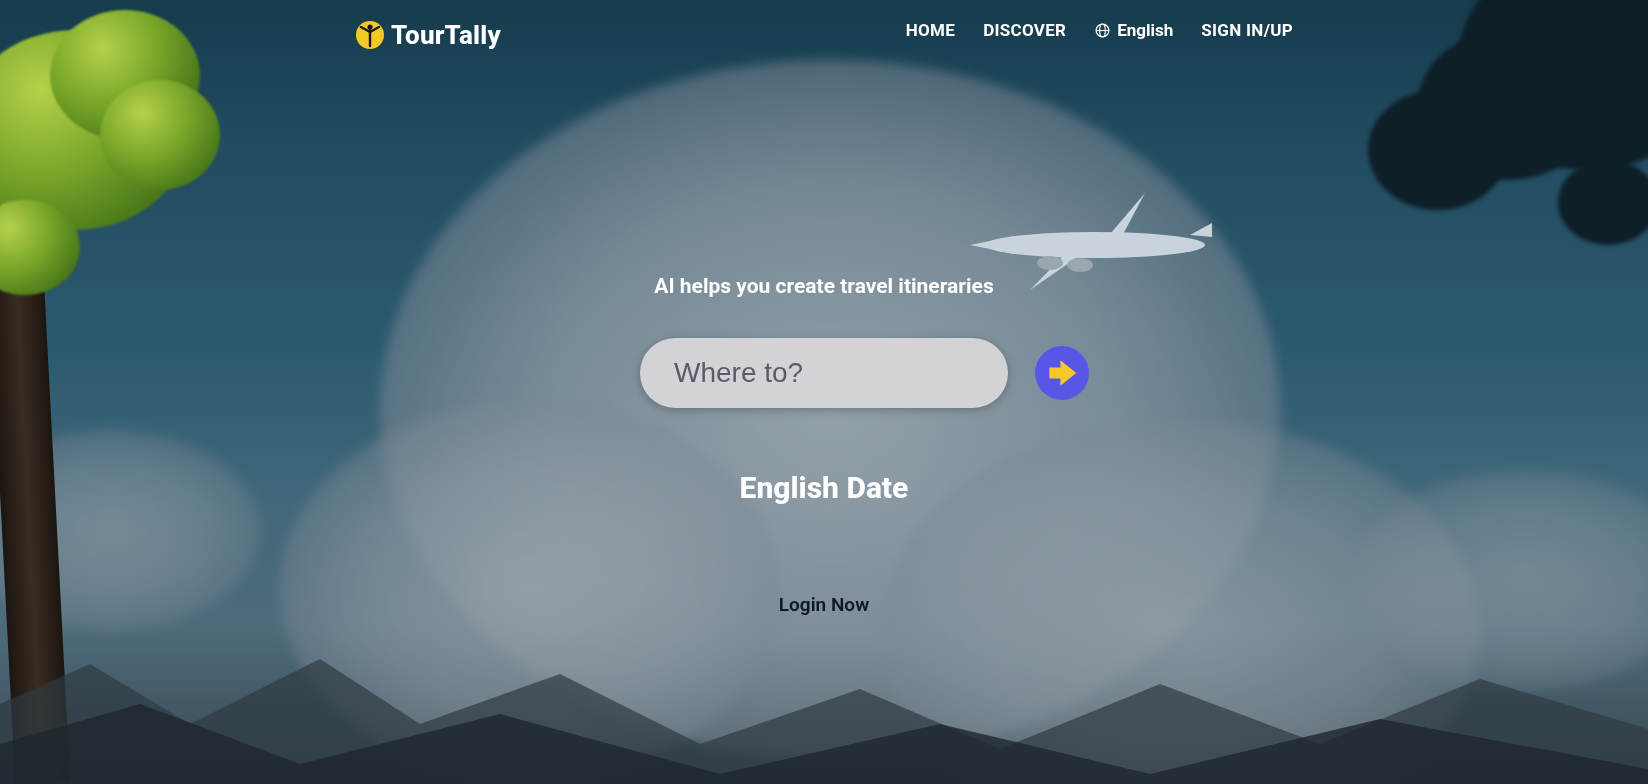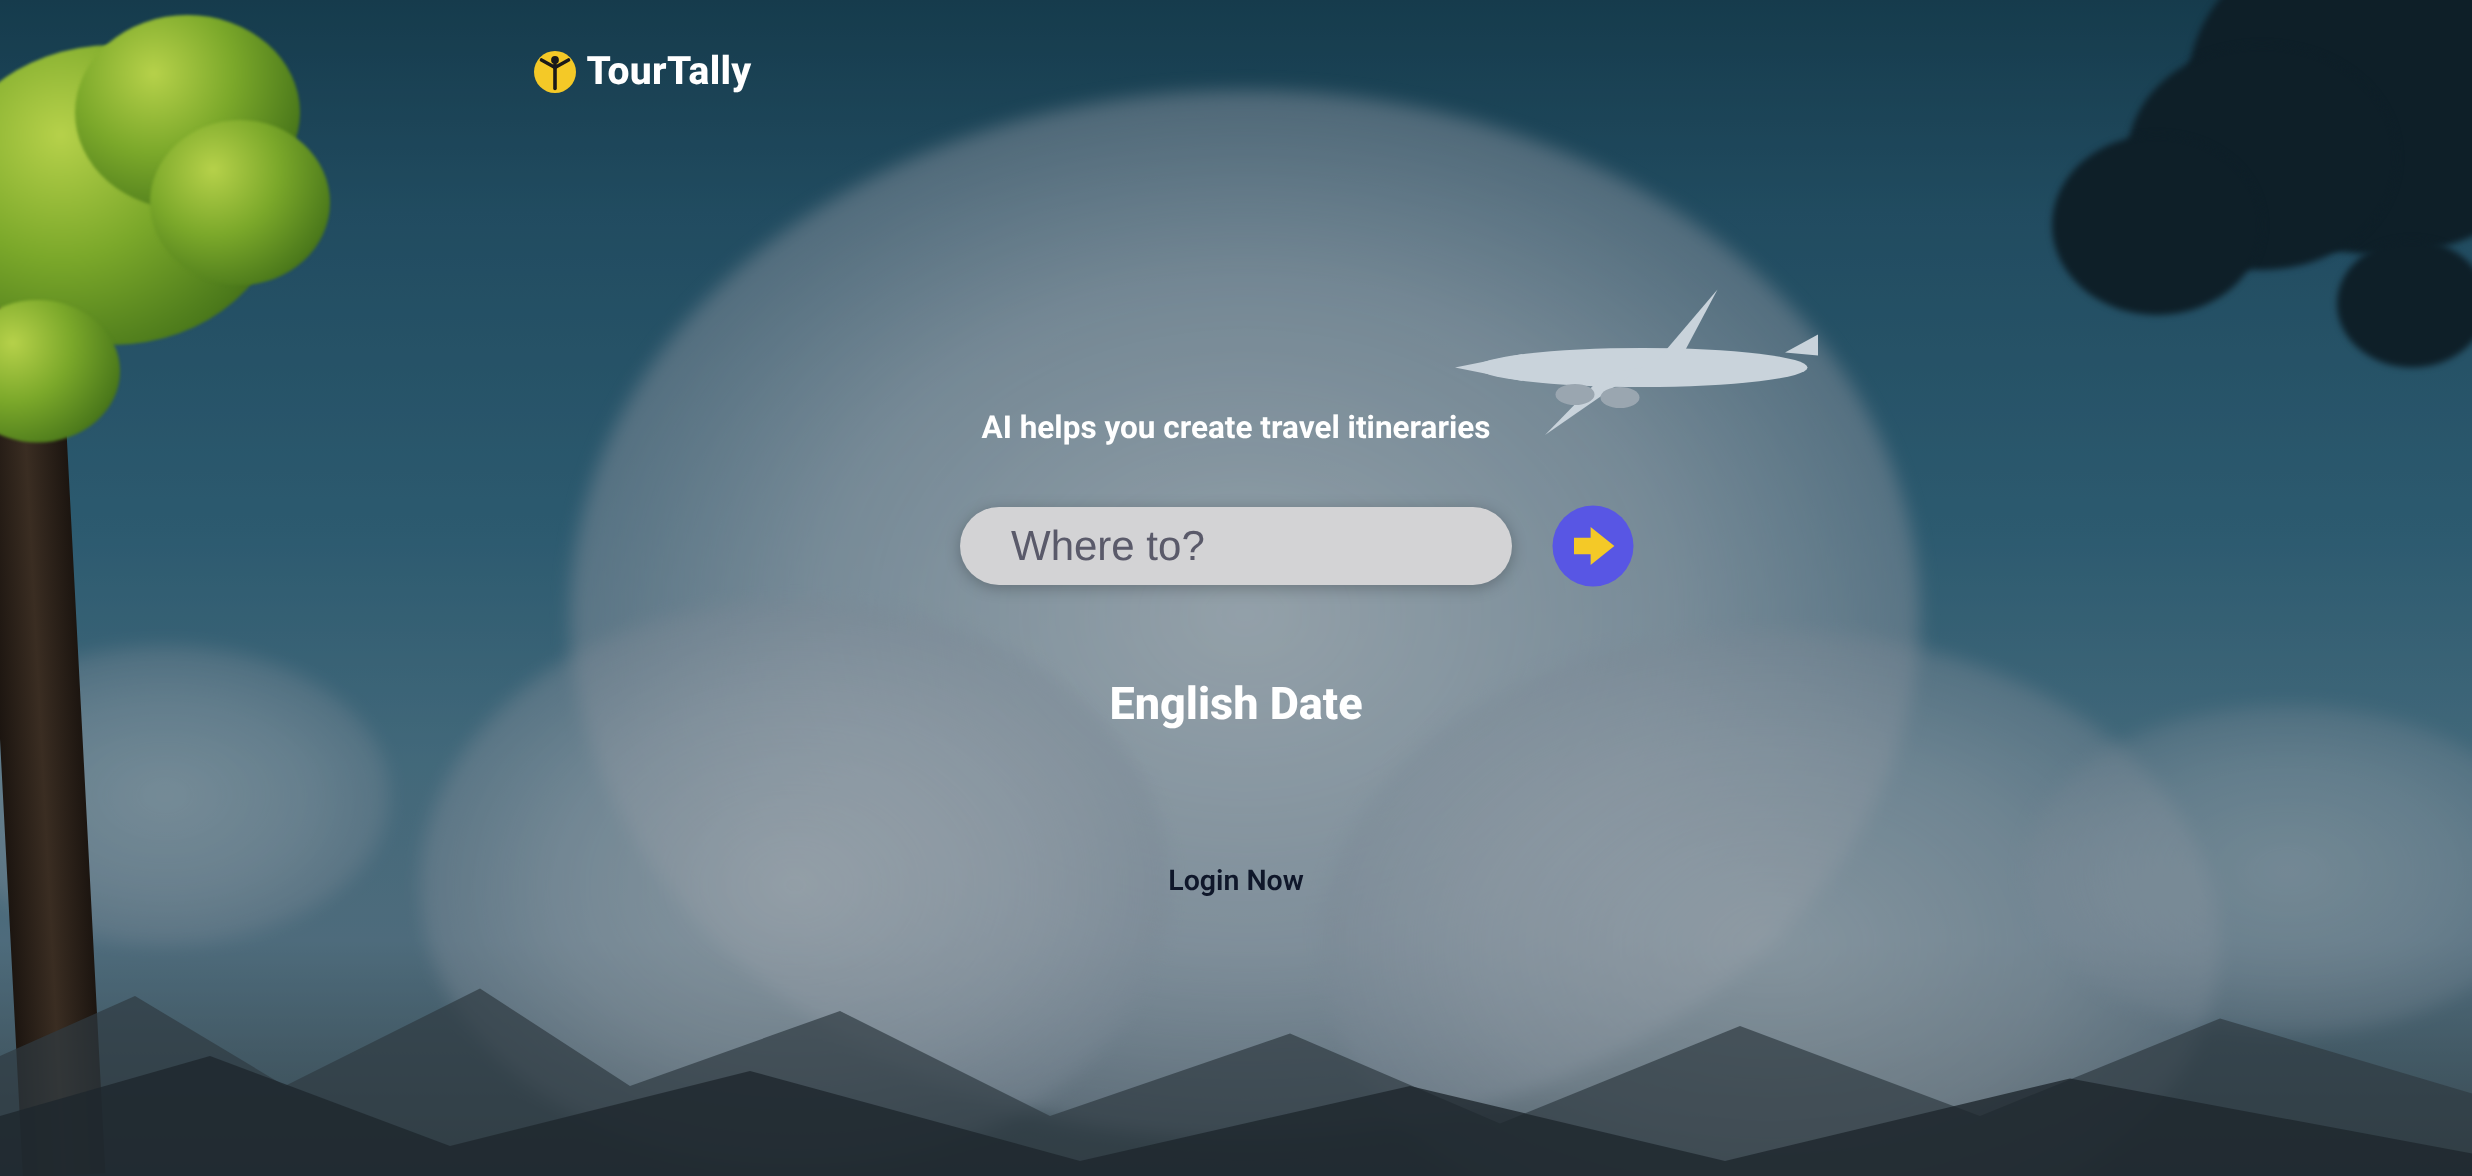--- a/index.html
+++ b/index.html
@@ -97,21 +97,21 @@
     width: 100%;
     height: 150px;
     z-index: 0;
   }
 
   
   header {
     position: relative;
     z-index: 2;
     display: flex;
-    align-items: center;
+    align-items: flex-start;
     padding: 20px 355px 0 355px;
     height: 76px;
   }
   .logo {
     display: flex;
     align-items: center;
     gap: 6px;
     cursor: pointer;
   }
   .logo-mark {
@@ -163,21 +163,21 @@
   .hero .subtitle {
     font-size: 21px;
     font-weight: 700;
     color: #fff;
     margin-bottom: 40px;
   }
 
   
   .search-pill {
     width: 368px;
-    height: 52px;
+    height: 70px;
     margin: 0 auto;
     background: #d3d3d5;
     border-radius: 40px;
     display: flex;
     align-items: center;
     padding: 0 8px 0 34px;
     box-shadow: 0 2px 10px rgba(0,0,0,0.25);
     position: relative;
   }
   .search-pill input {
@@ -285,20 +285,33 @@
         <g stroke="#1a1a1a" stroke-width="2.4" stroke-linecap="round" fill="none">
           <line x1="15" y1="10" x2="15" y2="26"></line>
           <line x1="15" y1="12" x2="6" y2="7"></line>
           <line x1="15" y1="12" x2="24" y2="7"></line>
         </g>
         <circle cx="15" cy="7" r="2.6" fill="#1a1a1a"></circle>
       </svg>
     </span>
     <span class="logo-text">TourTally</span>
   </div>
+  <nav>
+    <span class="nav-link">HOME</span>
+    <span class="nav-link">DISCOVER</span>
+    <span class="lang">
+      <svg viewBox="0 0 24 24">
+        <circle cx="12" cy="12" r="9" fill="none" stroke="#fff" stroke-width="1.8"></circle>
+        <ellipse cx="12" cy="12" rx="4" ry="9" fill="none" stroke="#fff" stroke-width="1.6"></ellipse>
+        <line x1="3" y1="12" x2="21" y2="12" stroke="#fff" stroke-width="1.6"></line>
+      </svg>
+      <span>English</span>
+    </span>
+    <span class="nav-link">SIGN IN/UP</span>
+  </nav>
 </header>
 
 <div class="hero">
   <div class="subtitle">AI helps you create travel itineraries</div>
 
   <div class="search-pill">
     <input type="text" placeholder="Where to?" style="">
     <div class="go-btn">
       <svg viewBox="0 0 48 48" width="38" height="38">
         <g fill="#f4c927">

